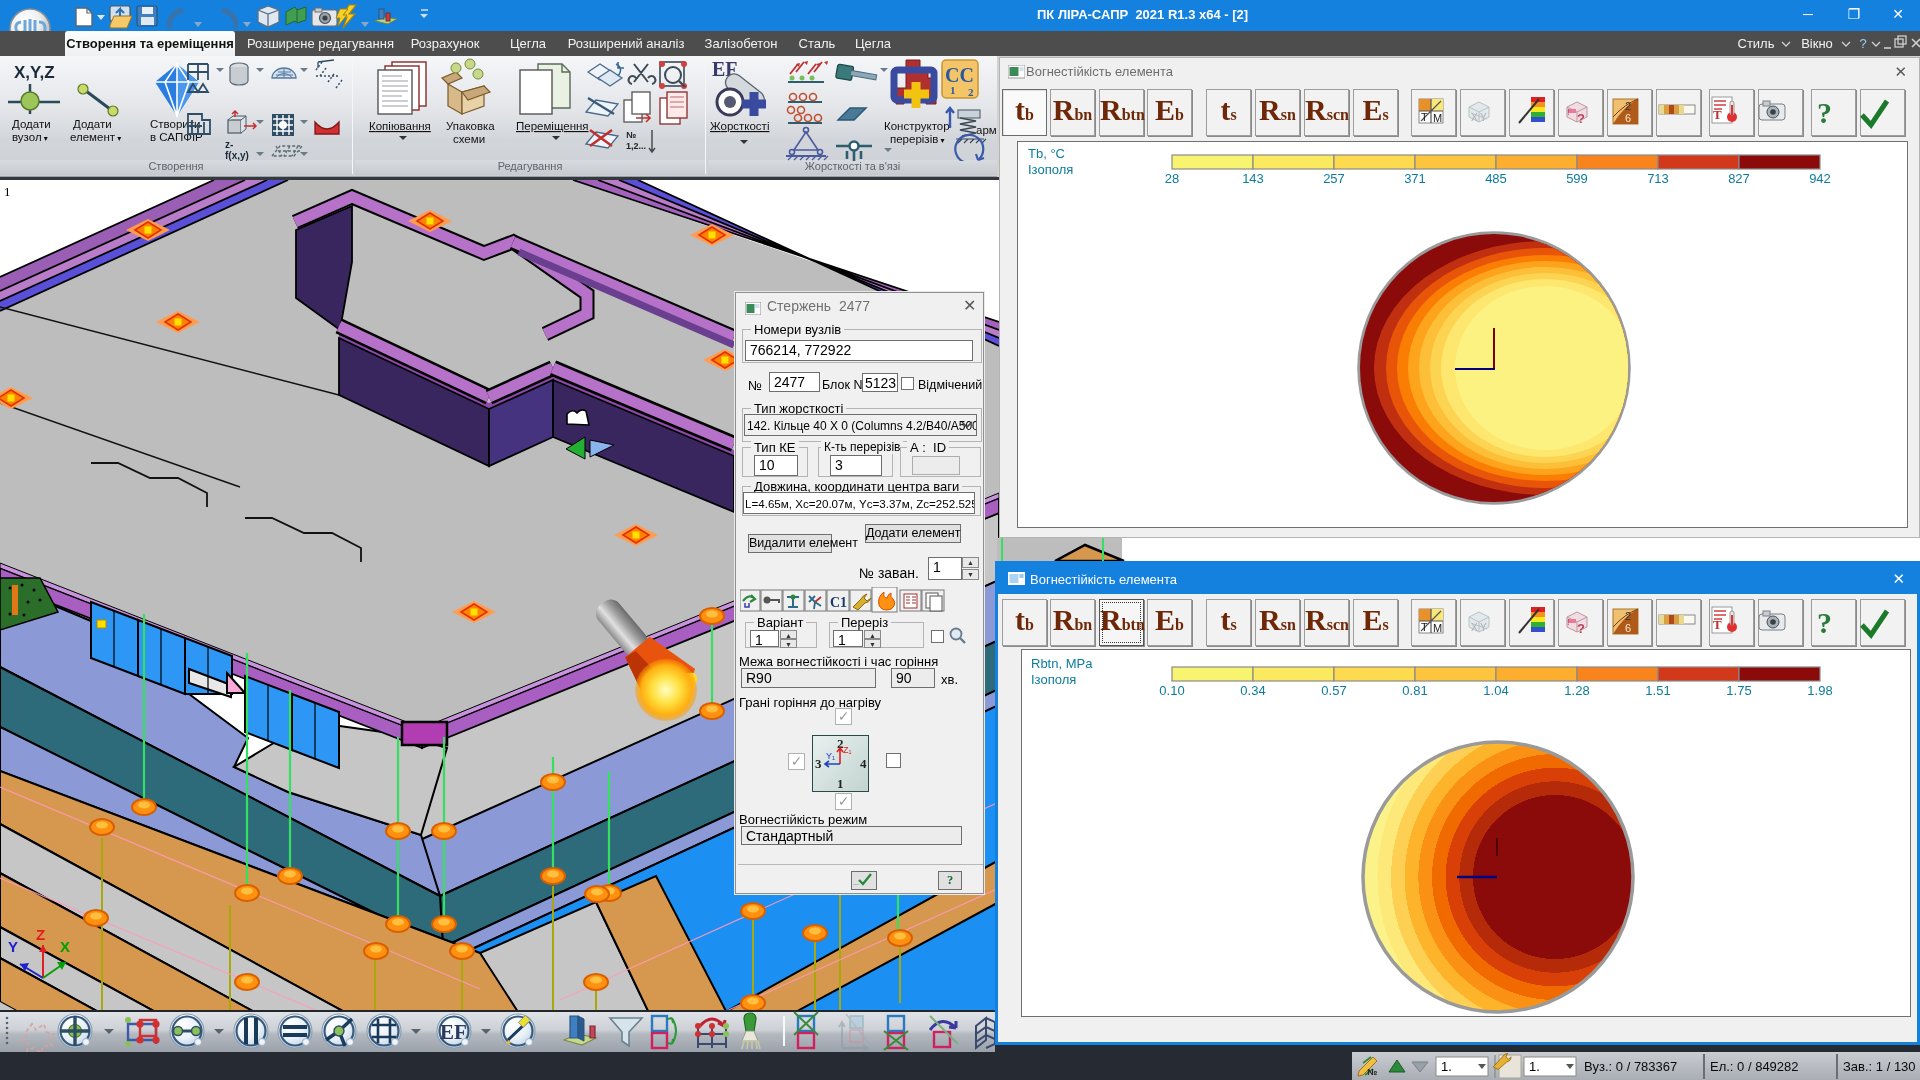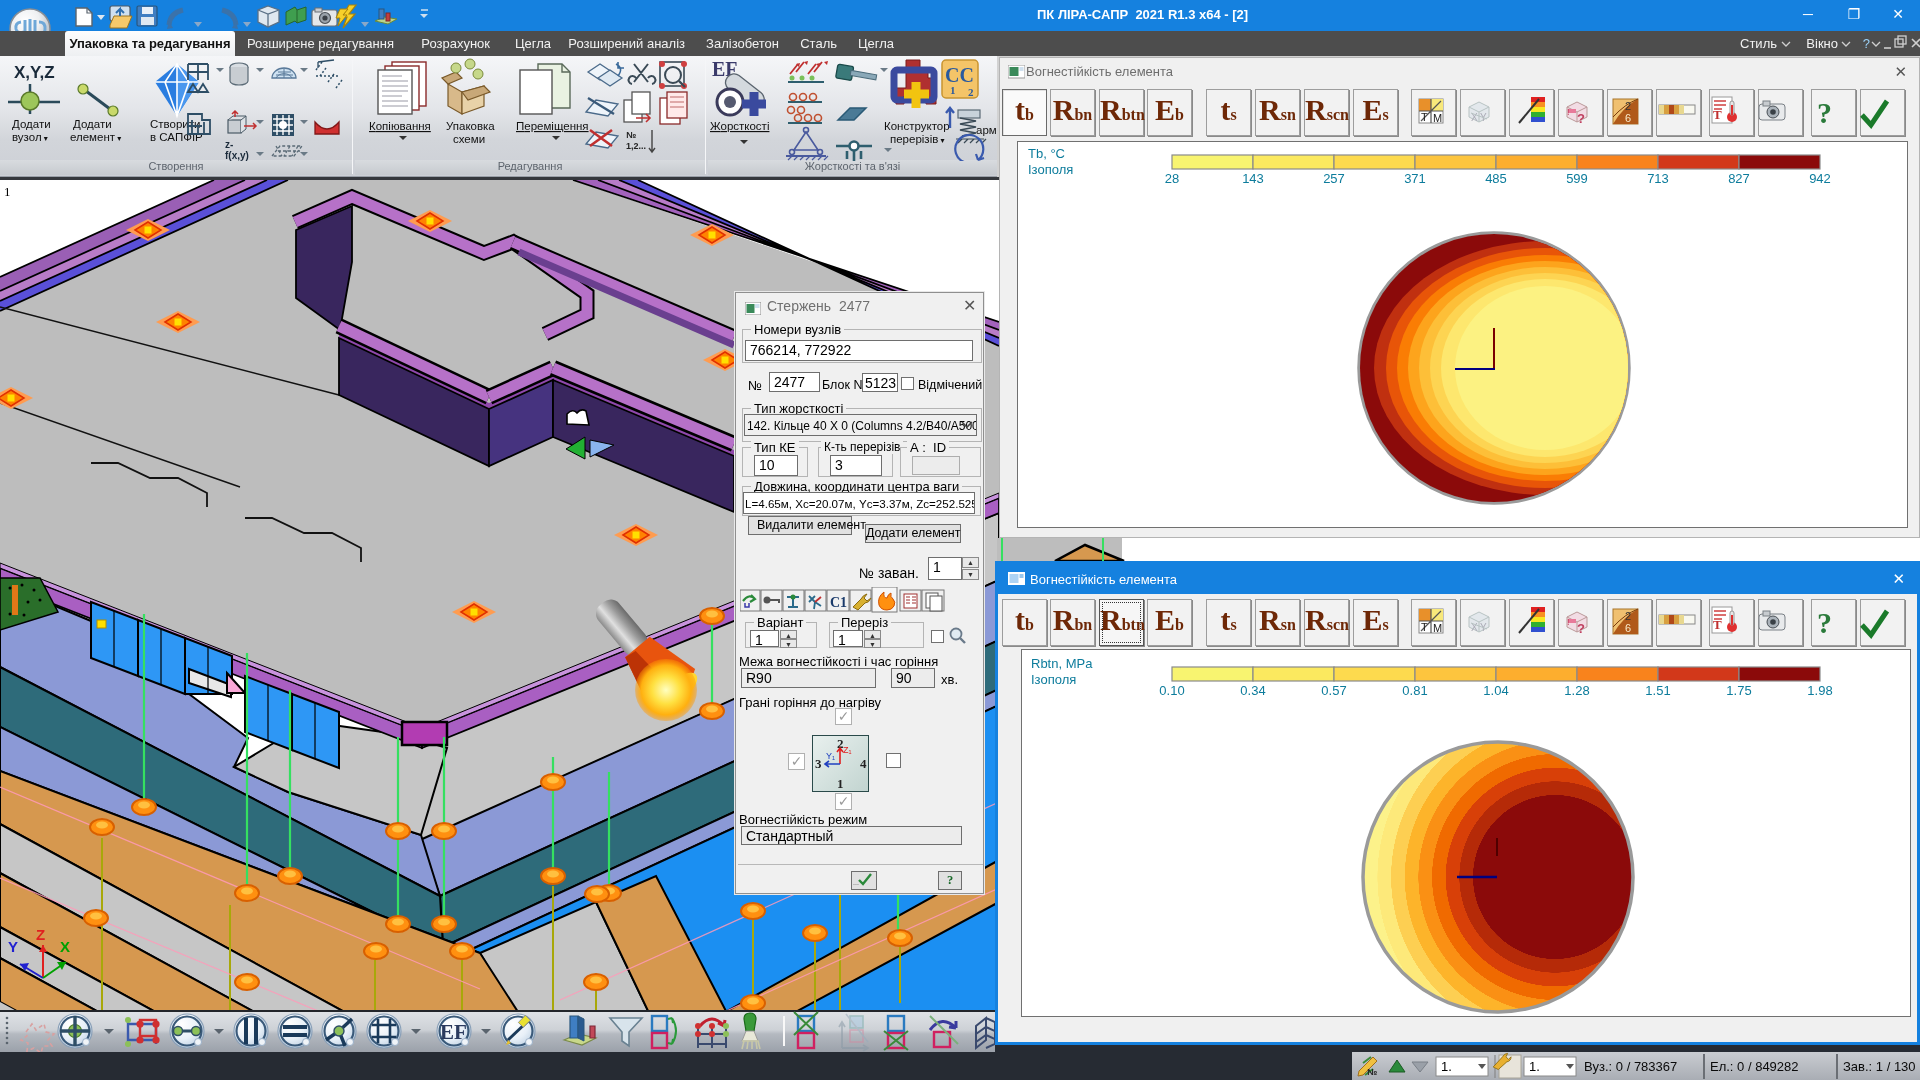--- a/index.html
+++ b/index.html
@@ -5,21 +5,21 @@
 * { margin:0; padding:0; box-sizing:border-box; }
 html,body { width:1920px; height:1080px; overflow:hidden; font-family:"Liberation Sans",sans-serif; }
 body { position:relative; background:#d2d2d2; }
 .abs { position:absolute; }
 
 #titlebar { left:0; top:0; width:1920px; height:31px; background:#1581df; }
 #titletext { left:1037px; top:7px; color:#fff; font-size:13px; font-weight:bold; }
 .winbtn { top:0px; width:44px; height:29px; color:#fff; font-size:14px; text-align:center; line-height:29px; }
 
 #tabrow { left:0; top:31px; width:1920px; height:25px; background:#4d4d4d; }
-.tab { position:absolute; top:31px; white-space:nowrap; height:25px; color:#f2f2f2; font-size:13px; line-height:25px; text-align:right; }
+.tab { position:absolute; top:31px; white-space:nowrap; height:25px; color:#f2f2f2; font-size:13px; line-height:25px; text-align:center; }
 #activetab { position:absolute; left:65px; top:31px; white-space:nowrap; width:170px; height:25px; background:linear-gradient(#fdfdfd,#eef0f2); border-radius:3px 3px 0 0; color:#111; font-size:13px; font-weight:bold; line-height:26px; text-align:center; }
 
 #ribbon { left:0; top:56px; width:997px; height:121px; background:linear-gradient(#f5f6f8 0%,#e3e5e9 45%,#d2d5da 70%,#cdd0d6 100%); border-bottom:1px solid #9aa0a8; }
 .rgsep { position:absolute; top:2px; width:1px; height:116px; background:#aeb2b9; border-right:1px solid #f5f6f8; }
 .rglabel { position:absolute; bottom:1px; left:0; right:0; height:15px; text-align:center; font-size:11px; color:#5d646d; background:linear-gradient(#d8dbdf,#c6cacf); }
 #belowribbon { left:0; top:177px; width:999px; height:3px; background:#35383d; }
 
 #viewport { left:0; top:180px; width:999px; height:832px; background:#fff; }
 
 #btoolbar { left:0; top:1010px; width:995px; height:42px; background:linear-gradient(#dfe2e6 0%,#cdd1d6 45%,#b4b9c0 55%,#9ba1aa 100%); border-top:2px solid #23262b; }
@@ -111,21 +111,21 @@
  <g transform="translate(375,6)">
   <path d="M0,15 l9,-4 13,2 -9,5 z" fill="#b9d48c" stroke="#6a8a3a" stroke-width="1"></path>
   <rect x="4" y="3" width="5" height="10" fill="#3f7ec2" stroke="#28567e"></rect>
   <rect x="11" y="7" width="4" height="8" fill="#c23f3f" stroke="#7e2828"></rect>
  </g>
  <path d="M420,14 l4,4 4,-4 z" fill="#cfe0ef"></path>
     <path d="M421,10 h7" stroke="#cfe0ef" stroke-width="1.5"></path>
 </svg>
 
 <div class="abs" id="tabrow"></div>
-<div id="activetab">Упаковка та редагування</div>
+<div id="activetab">Створення та ереміщення</div>
 <div class="tab" style="left:247px;width:136px;">Розширене редагування</div>
 <div class="tab" style="left:400px;width:90px;">Розрахунок</div>
 <div class="tab" style="left:505px;width:46px;">Цегла</div>
 <div class="tab" style="left:567px;width:118px;">Розширений аналіз</div>
 <div class="tab" style="left:703px;width:76px;">Залізобетон</div>
 <div class="tab" style="left:797px;width:40px;">Сталь</div>
 <div class="tab" style="left:852px;width:42px;">Цегла</div>
 <div class="tab" style="left:1735px;width:42px;">Стиль</div>
 <div class="tab" style="left:1796px;width:42px;">Вікно</div>
 <div class="tab" style="left:1856px;width:14px;color:#9ad0f5;">?</div>
@@ -642,21 +642,21 @@
     </div>
  <div class="fld" style="left:94px;top:162px;width:52px;height:21px;">3</div>
  <div class="grp" style="left:164px;top:154px;width:81px;height:30px;">
       <span style="left:6px;">А :&nbsp; ID</span>
     </div>
  <div class="fld" style="left:176px;top:163px;width:48px;height:19px;background:#ececec;border-color:#adadad;"></div>
  <div class="grp" style="left:6px;top:193px;width:239px;height:30px;">
       <span style="white-space:nowrap;">Довжина, координати центра ваги</span>
     </div>
  <div class="fld" style="left:7px;top:199px;width:232px;height:22px;padding:4px 1px;font-size:11.6px;">L=4.65м, Хс=20.07м, Yс=3.37м, Zс=252.525м</div>
- <div class="btn" style="left:12px;top:223px;width:104px;height:19px;padding-left:8px;">Видалити елемент</div>
+ <div class="btn" style="left:12px;top:241px;width:84px;height:19px;">Видалити елемент</div>
  <div class="btn" style="left:129px;top:231px;width:96px;height:19px;">Додати елемент</div>
  <div class="lbl" style="left:123px;top:272px;font-size:14px;">№ заван.</div>
  <div class="fld" style="left:192px;top:264px;width:34px;height:23px;">1</div>
  <div class="spin" style="left:226px;top:264px;">▲</div>
  <div class="spin" style="left:226px;top:276px;">▼</div>
 
  <svg class="abs" style="left:4px;top:294px;" width="210" height="26">
   <g stroke="#777" fill="#f0f0f0">
    <rect x="0" y="3" width="20" height="21"></rect>
         <rect x="21" y="3" width="21" height="21"></rect>

